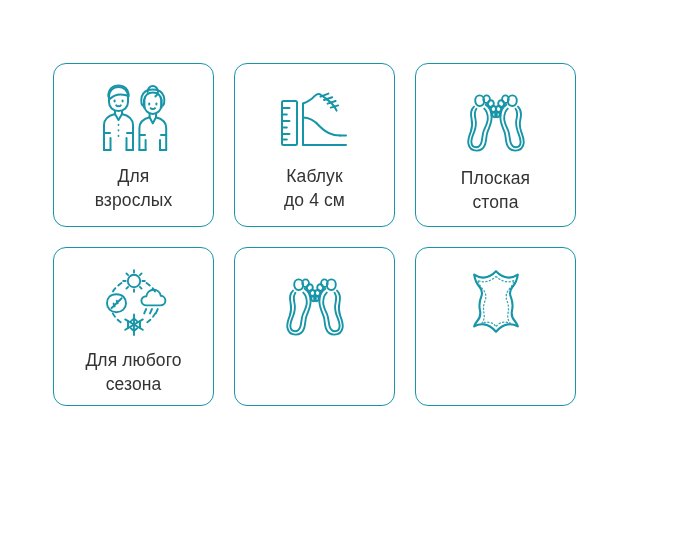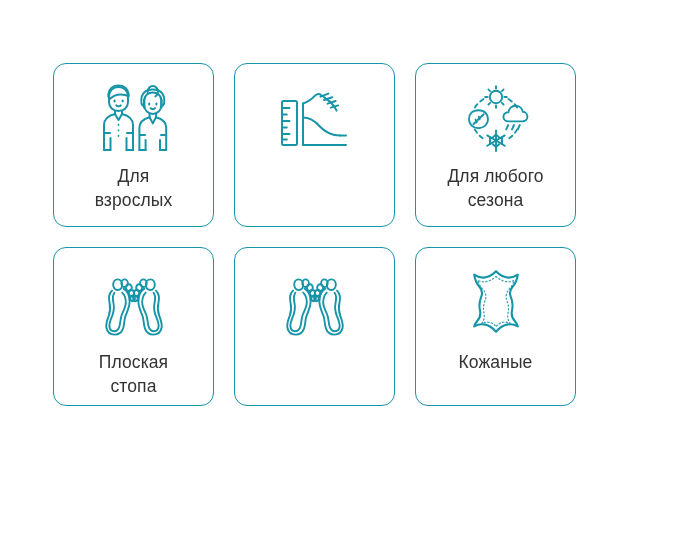--- a/index.html
+++ b/index.html
@@ -166,20 +166,53 @@
         <path d="M46 13 L54.2 10.2"></path>
         <path d="M49.6 16.6 L57.6 14"></path>
         <path d="M52.8 20.6 L60.2 18.4"></path>
 
         <path d="M25 30.6 C31.5 30.6 36.8 34 41.6 39.2 C46.6 44.6 53.6 48.4 62 48.6"></path>
 
         <path d="M25 58 L68 58"></path>
         <path d="M62 48.6 L68 48.6"></path>
       </svg>
     </span>
+    <div class="card-label">Каблук
+до 4 см</div>
+  </div>
+
+  <div class="feature-card row2">
+    <span class="card-icon">
+      <svg width="70" height="70" viewBox="0 0 70 70" fill="none" stroke="#1795a8" stroke-width="1.9" stroke-linecap="round" stroke-linejoin="round">
+
+        <path d="M24.6 19.6 C28.6 21.8 30.6 26.6 30.6 32.6 C30.6 38 28.4 42 26.6 46.6 C25 50.8 25.6 55.4 24 59.6 C22.6 63.4 19.4 65.6 15.6 65.6 C11.4 65.6 8.2 63 7.4 58.8 C6.6 54.6 8.4 50.6 9.8 46.6 C11.2 42.6 11.6 38.4 10.6 34.2 C9.6 29.8 9.8 24.6 13 21.6"></path>
+
+        <path d="M23.2 23.6 C25.8 26 26.8 29.8 26.8 33.4 C26.8 37.6 24.6 41.2 23 45 C21.4 48.8 21.6 53.4 20.4 57.4 C19.4 60.6 17.4 62.2 15.2 62.2 C12.4 62.2 10.6 60.2 10.4 57.4 C10.2 53.8 11.8 50.4 13.2 46.8 C14.8 42.6 15.4 38 14.4 33.6 C13.6 30 13.6 26.2 15.4 23.8"></path>
+
+        <path d="M14.2 15.6 C14.2 12.6 16 10.4 18.6 10.4 C21.2 10.4 23.2 12.6 23.2 15.8 C23.2 18.8 21.4 21 18.6 21 C16 21 14.2 18.8 14.2 15.6 Z"></path>
+
+        <ellipse cx="25.6" cy="14.2" rx="3.3" ry="3.8"></ellipse>
+        <ellipse cx="29.8" cy="18.6" rx="3" ry="3.4"></ellipse>
+        <ellipse cx="32.4" cy="24" rx="2.6" ry="3"></ellipse>
+        <ellipse cx="33.6" cy="29.6" rx="2.3" ry="2.6"></ellipse>
+
+        <path d="M45.4 19.6 C41.4 21.8 39.4 26.6 39.4 32.6 C39.4 38 41.6 42 43.4 46.6 C45 50.8 44.4 55.4 46 59.6 C47.4 63.4 50.6 65.6 54.4 65.6 C58.6 65.6 61.8 63 62.6 58.8 C63.4 54.6 61.6 50.6 60.2 46.6 C58.8 42.6 58.4 38.4 59.4 34.2 C60.4 29.8 60.2 24.6 57 21.6"></path>
+
+        <path d="M46.8 23.6 C44.2 26 43.2 29.8 43.2 33.4 C43.2 37.6 45.4 41.2 47 45 C48.6 48.8 48.4 53.4 49.6 57.4 C50.6 60.6 52.6 62.2 54.8 62.2 C57.6 62.2 59.4 60.2 59.6 57.4 C59.8 53.8 58.2 50.4 56.8 46.8 C55.2 42.6 54.6 38 55.6 33.6 C56.4 30 56.4 26.2 54.6 23.8"></path>
+
+        <path d="M55.8 15.6 C55.8 12.6 54 10.4 51.4 10.4 C48.8 10.4 46.8 12.6 46.8 15.8 C46.8 18.8 48.6 21 51.4 21 C54 21 55.8 18.8 55.8 15.6 Z"></path>
+
+        <ellipse cx="44.4" cy="14.2" rx="3.3" ry="3.8"></ellipse>
+        <ellipse cx="40.2" cy="18.6" rx="3" ry="3.4"></ellipse>
+        <ellipse cx="37.6" cy="24" rx="2.6" ry="3"></ellipse>
+        <ellipse cx="36.4" cy="29.6" rx="2.3" ry="2.6"></ellipse>
+      </svg>
+    </span>
+    <div class="card-label">Плоская
+стопа</div>
   </div>
 
   <div class="feature-card">
     <span class="card-icon">
       <svg width="72" height="72" viewBox="0 0 72 72" fill="none" stroke="#1795a8" stroke-width="1.9" stroke-linecap="round" stroke-linejoin="round">
 
         <path d="M23.5 16 C19.5 18.6 16.6 21.6 14.5 25.2" stroke-dasharray="4 4"></path>
         <path d="M48.5 16 C52.5 18.6 55.4 21.6 57.5 25.2" stroke-dasharray="4 4"></path>
         <path d="M14.8 46.4 C16.9 50.2 19.8 53.4 23.8 56" stroke-dasharray="4 4"></path>
         <path d="M57.2 46.4 C55.1 50.2 52.2 53.4 48.2 56" stroke-dasharray="4 4"></path>
@@ -212,51 +245,20 @@
         <path d="M29.8 61.2 L30.2 57.2"></path>
 
         <path d="M48.4 38.4 C45.6 38.4 43.4 36.4 43.4 33.8 C43.4 31.2 45.6 29.2 48.4 29.2 C48.8 25.6 51.8 22.8 55.6 22.8 C59.2 22.8 62.2 25.4 62.8 28.8 C65.4 29 67.4 31 67.4 33.6 C67.4 36.2 65.2 38.4 62.4 38.4 Z"></path>
         <path d="M48.2 42 L46.2 46.4"></path>
         <path d="M54 42 L52 46.4"></path>
         <path d="M59.8 42 L57.8 46.4"></path>
       </svg>
     </span>
     <div class="card-label">Для любого
 сезона</div>
-  </div>
-
-  <div class="feature-card row2">
-    <span class="card-icon">
-      <svg width="70" height="70" viewBox="0 0 70 70" fill="none" stroke="#1795a8" stroke-width="1.9" stroke-linecap="round" stroke-linejoin="round">
-
-        <path d="M24.6 19.6 C28.6 21.8 30.6 26.6 30.6 32.6 C30.6 38 28.4 42 26.6 46.6 C25 50.8 25.6 55.4 24 59.6 C22.6 63.4 19.4 65.6 15.6 65.6 C11.4 65.6 8.2 63 7.4 58.8 C6.6 54.6 8.4 50.6 9.8 46.6 C11.2 42.6 11.6 38.4 10.6 34.2 C9.6 29.8 9.8 24.6 13 21.6"></path>
-
-        <path d="M23.2 23.6 C25.8 26 26.8 29.8 26.8 33.4 C26.8 37.6 24.6 41.2 23 45 C21.4 48.8 21.6 53.4 20.4 57.4 C19.4 60.6 17.4 62.2 15.2 62.2 C12.4 62.2 10.6 60.2 10.4 57.4 C10.2 53.8 11.8 50.4 13.2 46.8 C14.8 42.6 15.4 38 14.4 33.6 C13.6 30 13.6 26.2 15.4 23.8"></path>
-
-        <path d="M14.2 15.6 C14.2 12.6 16 10.4 18.6 10.4 C21.2 10.4 23.2 12.6 23.2 15.8 C23.2 18.8 21.4 21 18.6 21 C16 21 14.2 18.8 14.2 15.6 Z"></path>
-
-        <ellipse cx="25.6" cy="14.2" rx="3.3" ry="3.8"></ellipse>
-        <ellipse cx="29.8" cy="18.6" rx="3" ry="3.4"></ellipse>
-        <ellipse cx="32.4" cy="24" rx="2.6" ry="3"></ellipse>
-        <ellipse cx="33.6" cy="29.6" rx="2.3" ry="2.6"></ellipse>
-
-        <path d="M45.4 19.6 C41.4 21.8 39.4 26.6 39.4 32.6 C39.4 38 41.6 42 43.4 46.6 C45 50.8 44.4 55.4 46 59.6 C47.4 63.4 50.6 65.6 54.4 65.6 C58.6 65.6 61.8 63 62.6 58.8 C63.4 54.6 61.6 50.6 60.2 46.6 C58.8 42.6 58.4 38.4 59.4 34.2 C60.4 29.8 60.2 24.6 57 21.6"></path>
-
-        <path d="M46.8 23.6 C44.2 26 43.2 29.8 43.2 33.4 C43.2 37.6 45.4 41.2 47 45 C48.6 48.8 48.4 53.4 49.6 57.4 C50.6 60.6 52.6 62.2 54.8 62.2 C57.6 62.2 59.4 60.2 59.6 57.4 C59.8 53.8 58.2 50.4 56.8 46.8 C55.2 42.6 54.6 38 55.6 33.6 C56.4 30 56.4 26.2 54.6 23.8"></path>
-
-        <path d="M55.8 15.6 C55.8 12.6 54 10.4 51.4 10.4 C48.8 10.4 46.8 12.6 46.8 15.8 C46.8 18.8 48.6 21 51.4 21 C54 21 55.8 18.8 55.8 15.6 Z"></path>
-
-        <ellipse cx="44.4" cy="14.2" rx="3.3" ry="3.8"></ellipse>
-        <ellipse cx="40.2" cy="18.6" rx="3" ry="3.4"></ellipse>
-        <ellipse cx="37.6" cy="24" rx="2.6" ry="3"></ellipse>
-        <ellipse cx="36.4" cy="29.6" rx="2.3" ry="2.6"></ellipse>
-      </svg>
-    </span>
-    <div class="card-label">Плоская
-стопа</div>
   </div>
 
   <div class="feature-card row2">
     <span class="card-icon">
       <svg width="70" height="70" viewBox="0 0 70 70" fill="none" stroke="#1795a8" stroke-width="1.9" stroke-linecap="round" stroke-linejoin="round">
         <path d="M24.6 19.6 C28.6 21.8 30.6 26.6 30.6 32.6 C30.6 38 28.4 42 26.6 46.6 C25 50.8 25.6 55.4 24 59.6 C22.6 63.4 19.4 65.6 15.6 65.6 C11.4 65.6 8.2 63 7.4 58.8 C6.6 54.6 8.4 50.6 9.8 46.6 C11.2 42.6 11.6 38.4 10.6 34.2 C9.6 29.8 9.8 24.6 13 21.6"></path>
         <path d="M23.2 23.6 C25.8 26 26.8 29.8 26.8 33.4 C26.8 37.6 24.6 41.2 23 45 C21.4 48.8 21.6 53.4 20.4 57.4 C19.4 60.6 17.4 62.2 15.2 62.2 C12.4 62.2 10.6 60.2 10.4 57.4 C10.2 53.8 11.8 50.4 13.2 46.8 C14.8 42.6 15.4 38 14.4 33.6 C13.6 30 13.6 26.2 15.4 23.8"></path>
         <path d="M14.2 15.6 C14.2 12.6 16 10.4 18.6 10.4 C21.2 10.4 23.2 12.6 23.2 15.8 C23.2 18.8 21.4 21 18.6 21 C16 21 14.2 18.8 14.2 15.6 Z"></path>
         <ellipse cx="25.6" cy="14.2" rx="3.3" ry="3.8"></ellipse>
         <ellipse cx="29.8" cy="18.6" rx="3" ry="3.4"></ellipse>
@@ -275,16 +277,15 @@
 
   <div class="feature-card row2">
     <span class="card-icon">
       <svg width="60" height="72" viewBox="0 0 60 72" fill="none" stroke="#1795a8" stroke-linecap="round" stroke-linejoin="round">
 
         <path d="M30 3.2 C33.4 6.8 37.6 9.2 42.4 9.6 C45.6 9.8 48.8 8.6 51.8 6.6 C51.2 11.4 49.4 15.6 46.4 19 C44 21.8 43.4 25.4 44.8 28.8 C46.6 33.2 47 38 46 42.6 C45.2 46.4 46.2 50.2 48.8 53 C50.2 54.6 51.2 56.4 51.8 58.4 C48.6 56.6 45.2 55.8 41.8 56.4 C37.4 57.2 33.4 59.8 30 63.8 C26.6 59.8 22.6 57.2 18.2 56.4 C14.8 55.8 11.4 56.6 8.2 58.4 C8.8 56.4 9.8 54.6 11.2 53 C13.8 50.2 14.8 46.4 14 42.6 C13 38 13.4 33.2 15.2 28.8 C16.6 25.4 16 21.8 13.6 19 C10.6 15.6 8.8 11.4 8.2 6.6 C11.2 8.6 14.4 9.8 17.6 9.6 C22.4 9.2 26.6 6.8 30 3.2 Z" stroke-width="2.1"></path>
 
         <path d="M30 8.4 C33.2 11.4 37 13.4 41.2 13.8 C43.6 14 46 13.4 48.2 12.4 C47.2 15.8 45.4 18.8 43 21.4 C40.2 24.6 39.4 28.8 41 32.8 C42.6 36.8 42.9 41.2 42 45.2 C41.2 48.8 42 52.4 44.2 55.2 C41.6 54.2 39 53.9 36.4 54.4 C33.6 54.9 31.4 56.6 30 58.8 C28.6 56.6 26.4 54.9 23.6 54.4 C21 53.9 18.4 54.2 15.8 55.2 C18 52.4 18.8 48.8 18 45.2 C17.1 41.2 17.4 36.8 19 32.8 C20.6 28.8 19.8 24.6 17 21.4 C14.6 18.8 12.8 15.8 11.8 12.4 C14 13.4 16.4 14 18.8 13.8 C23 13.4 26.8 11.4 30 8.4 Z" stroke-width="1.3" stroke-dasharray="1.2 2.4" opacity="0.85"></path>
       </svg>
     </span>
-    <div class="card-label">Кожаные</div>
   </div>
 
 </div>
 
 </body></html>

